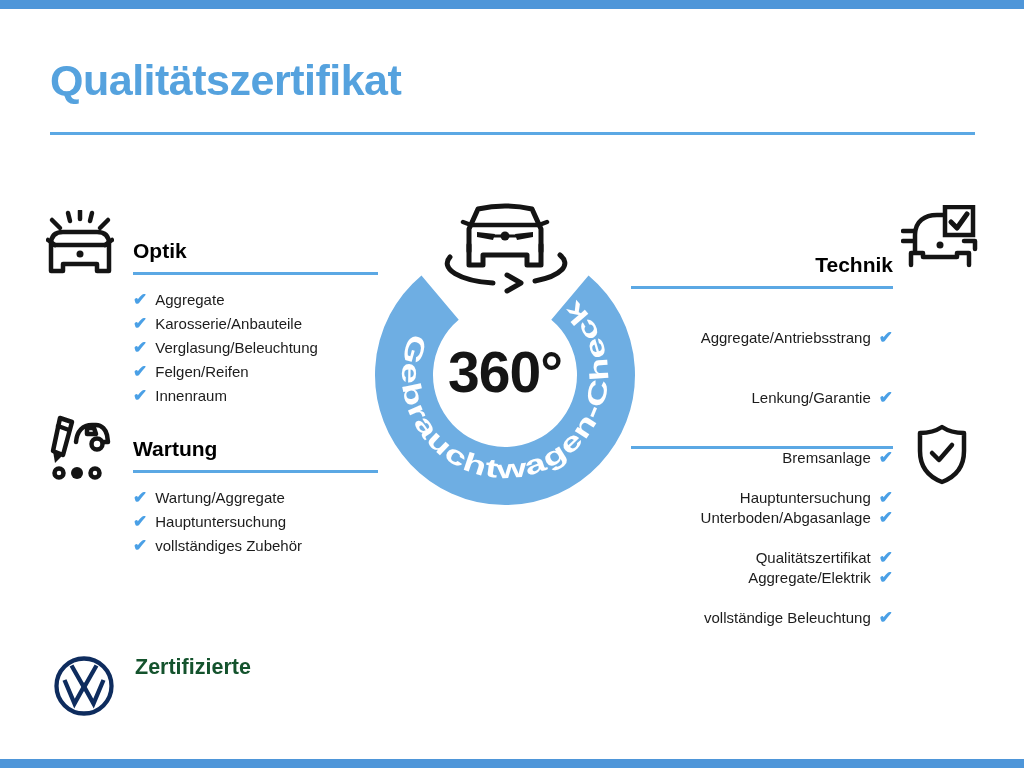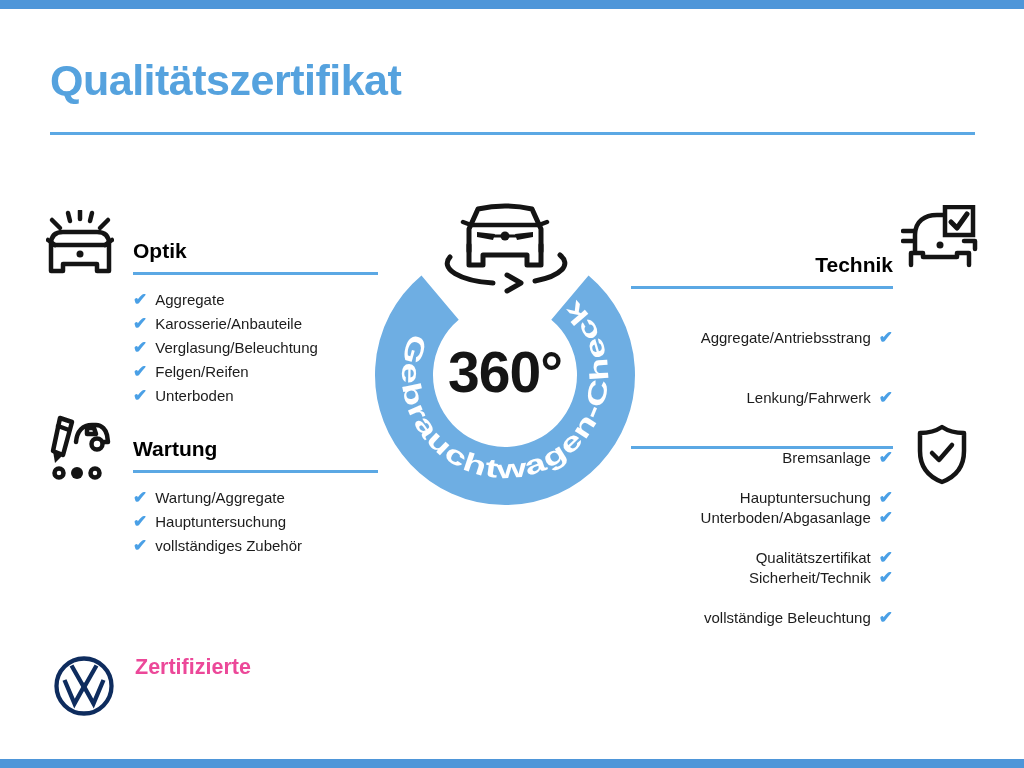--- a/index.html
+++ b/index.html
@@ -33,21 +33,21 @@
   .check{color:#4AA0E6;font-weight:700;font-size:17px;line-height:1;}
 
   .icon{position:absolute;}
   #icon-optik{left:46px;top:210px;}
   #icon-wartung{left:46px;top:415px;}
   #icon-technik{left:901px;top:205px;}
   #icon-garantie{left:914px;top:424px;}
 
   #center-graphic{position:absolute;left:365px;top:185px;}
 
-  .brand{position:absolute;left:135px;top:655px;color:#ec4899;}
+  .brand{position:absolute;left:135px;top:655px;color:#14532d;}
   .brand div{font-size:21.5px;line-height:24px;font-weight:700;}
   #vw-logo{position:absolute;left:52px;top:654px;}
 
   svg .ln{stroke:#141414;stroke-width:4.5;fill:none;stroke-linejoin:round;stroke-linecap:round;}
   svg .lnb{stroke:#141414;stroke-width:5;fill:none;stroke-linejoin:round;stroke-linecap:round;}
   svg .fl{fill:#141414;stroke:none;}
 </style>
 </head>
 <body>
 
@@ -147,47 +147,47 @@
     <li>
         <span class="check">✔</span>
         <span>Verglasung/Beleuchtung</span>
       </li>
     <li>
         <span class="check">✔</span>
         <span>Felgen/Reifen</span>
       </li>
     <li>
         <span class="check">✔</span>
-        <span>Unterboden</span>
+        <span>Innenraum</span>
       </li>
   </ul>
 </div>
 
 <div class="section right" id="sec-technik">
   <h2>Technik</h2>
   <div class="rule"></div>
   <ul>
     <li>
         <span>Aggregate/Antriebsstrang</span>
         <span class="check">✔</span>
       </li>
     <li>
-        <span>Lenkung/Fahrwerk</span>
+        <span>Lenkung/Garantie</span>
         <span class="check">✔</span>
       </li>
     <li>
         <span>Bremsanlage</span>
         <span class="check">✔</span>
       </li>
     <li>
         <span>Unterboden/Abgasanlage</span>
         <span class="check">✔</span>
       </li>
     <li>
-        <span>Sicherheit/Technik</span>
+        <span>Aggregate/Elektrik</span>
         <span class="check">✔</span>
       </li>
   </ul>
 </div>
 
 <div class="section" id="sec-wartung">
   <h2>Wartung</h2>
   <div class="rule"></div>
   <ul>
     <li>

